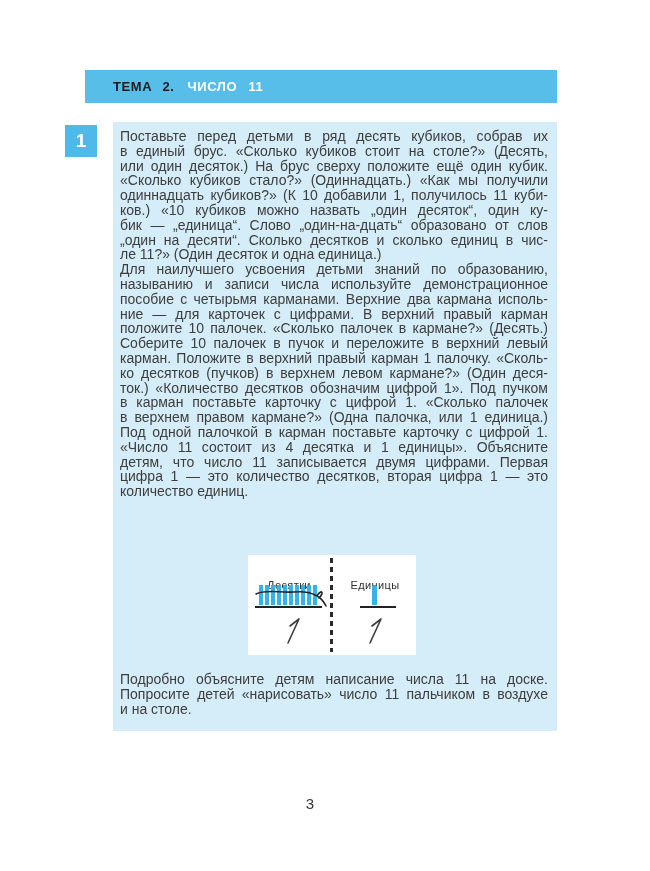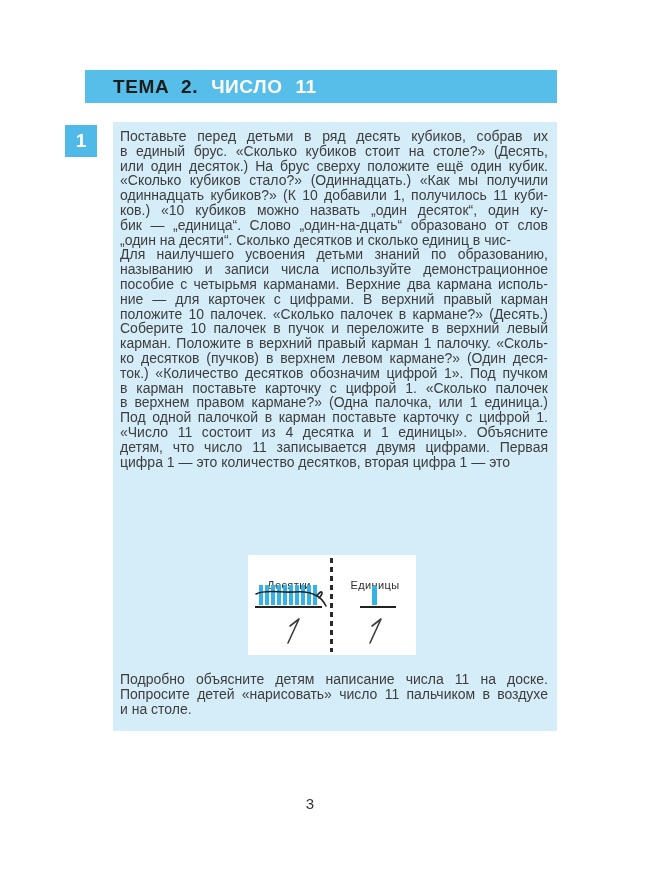--- a/index.html
+++ b/index.html
@@ -7,21 +7,21 @@
     width:650px; height:871px; background:#ffffff;
     font-family:"Liberation Sans", sans-serif;
     -webkit-font-smoothing:antialiased;
   }
   .page { position:relative; width:650px; height:871px; background:#ffffff; overflow:hidden; }
 
   
   .topic-bar {
     position:absolute; left:85px; top:70px; width:472px; height:33px;
     background:#57bde9; box-sizing:border-box; padding-left:28px;
-    line-height:33px; font-size:19px; font-weight:bold; letter-spacing:0.6px;
+    line-height:33px; font-size:13px; font-weight:bold; letter-spacing:0.6px;
     white-space:nowrap;
   }
   .topic-label { color:#1c1c1c; margin-right:13px; word-spacing:6px; }
   .topic-title { color:#ffffff; word-spacing:7px; }
 
   
   .badge {
     position:absolute; left:65px; top:125px; width:32px; height:32px;
     background:#4fb9e8; color:#ffffff; font-size:19px; font-weight:bold;
     text-align:center; line-height:32px;
@@ -92,37 +92,39 @@
     <div class="textflow">
       <div class="para">
           <div class="tline">Поставьте перед детьми в ряд десять кубиков, собрав их</div>
           <div class="tline">в единый брус. «Сколько кубиков стоит на столе?» (Десять,</div>
           <div class="tline">или один десяток.) На брус сверху положите ещё один кубик.</div>
           <div class="tline">«Сколько кубиков стало?» (Одиннадцать.) «Как мы получили</div>
           <div class="tline">одиннадцать кубиков?» (К 10 добавили 1, получилось 11 куби-</div>
           <div class="tline">ков.) «10 кубиков можно назвать „один десяток“, один ку-</div>
           <div class="tline">бик — „единица“. Слово „один-на-дцать“ образовано от слов</div>
           <div class="tline">„один на десяти“. Сколько десятков и сколько единиц в чис-</div>
+          <div class="tline">ле 11?» (Один десяток и одна единица.)</div>
         </div>
       <div class="para">
           <div class="tline">Для наилучшего усвоения детьми знаний по образованию,</div>
           <div class="tline">называнию и записи числа используйте демонстрационное</div>
           <div class="tline">пособие с четырьмя карманами. Верхние два кармана исполь-</div>
           <div class="tline">ние — для карточек с цифрами. В верхний правый карман</div>
           <div class="tline">положите 10 палочек. «Сколько палочек в кармане?» (Десять.)</div>
           <div class="tline">Соберите 10 палочек в пучок и переложите в верхний левый</div>
           <div class="tline">карман. Положите в верхний правый карман 1 палочку. «Сколь-</div>
           <div class="tline">ко десятков (пучков) в верхнем левом кармане?» (Один деся-</div>
           <div class="tline">ток.) «Количество десятков обозначим цифрой 1». Под пучком</div>
           <div class="tline">в карман поставьте карточку с цифрой 1. «Сколько палочек</div>
           <div class="tline">в верхнем правом кармане?» (Одна палочка, или 1 единица.)</div>
           <div class="tline">Под одной палочкой в карман поставьте карточку с цифрой 1.</div>
           <div class="tline">«Число 11 состоит из 4 десятка и 1 единицы». Объясните</div>
           <div class="tline">детям, что число 11 записывается двумя цифрами. Первая</div>
           <div class="tline">цифра 1 — это количество десятков, вторая цифра 1 — это</div>
+          <div class="tline">количество единиц.</div>
         </div>
     </div>
 
     <div class="figure">
       <div class="divider"></div>
       <div class="flabel left">Десятки</div>
       <div class="flabel right">Единицы</div>
 
       <div class="sticks tens">
           <span class="stick"></span>

